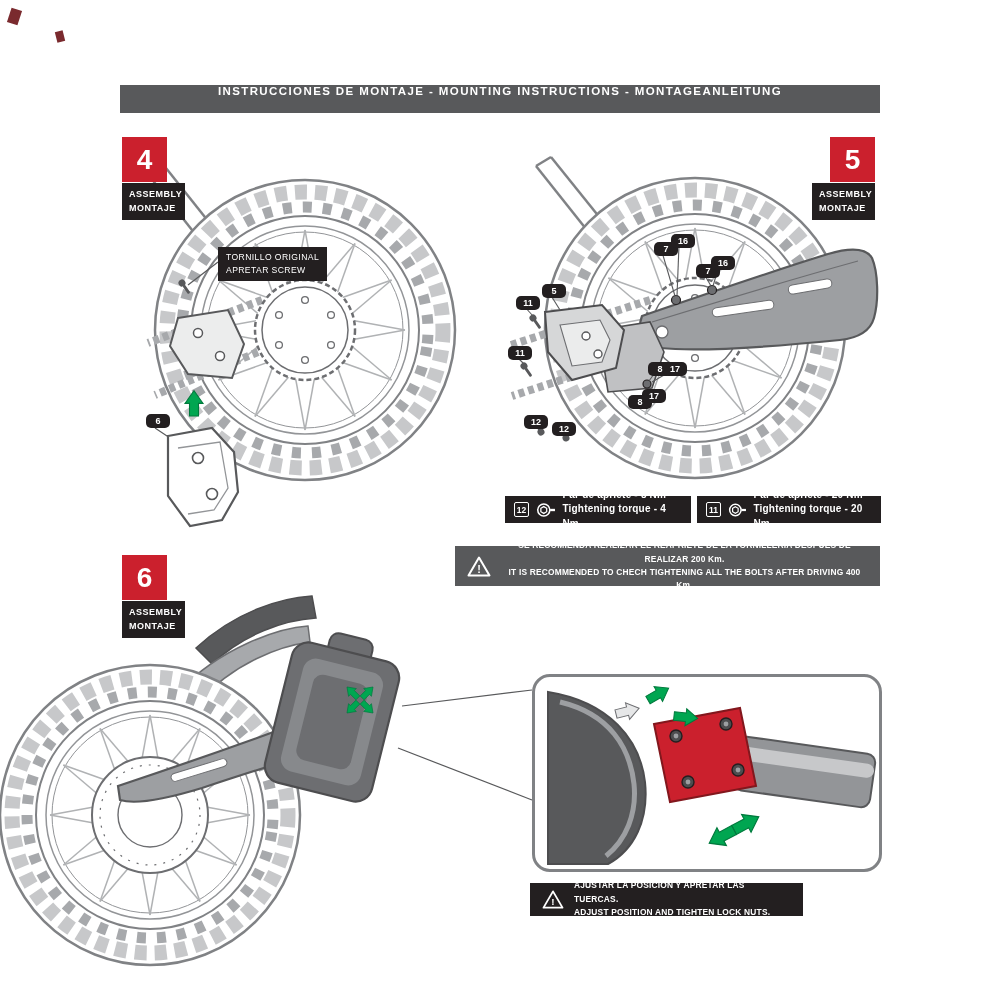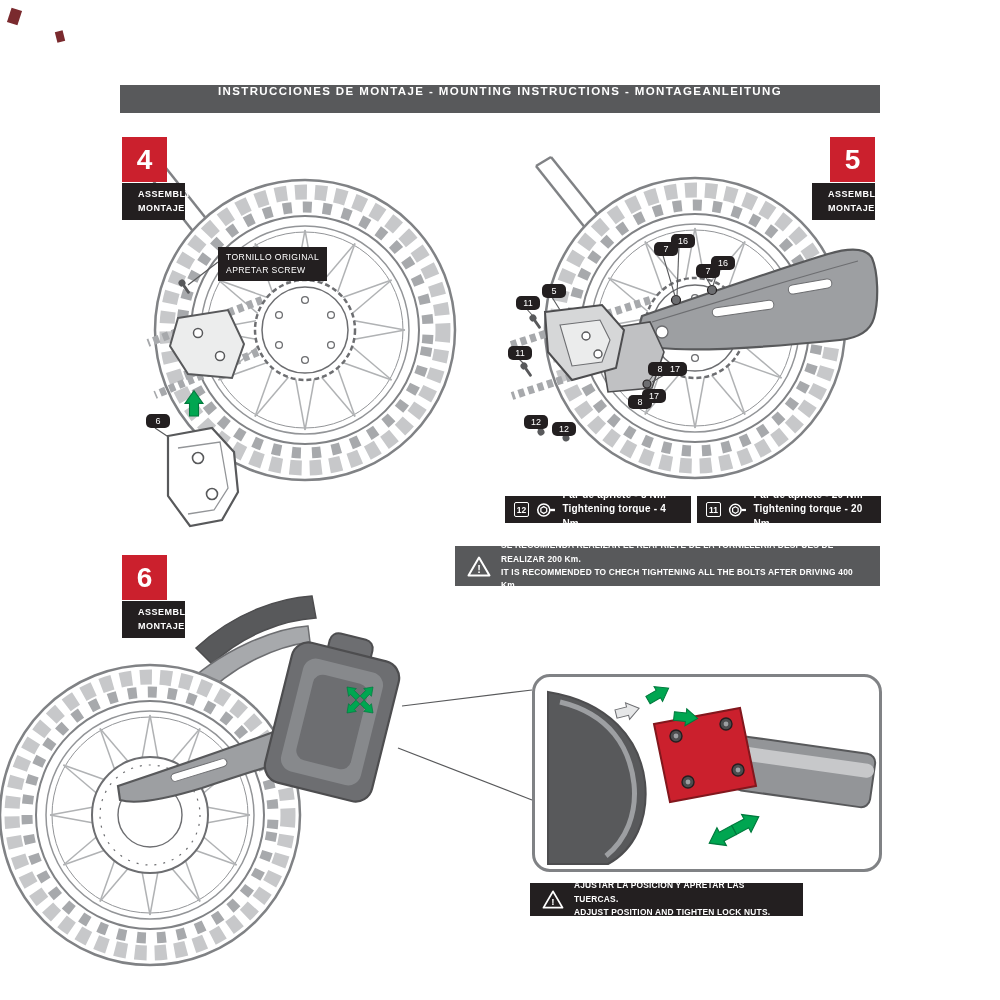--- a/index.html
+++ b/index.html
@@ -1,22 +1,22 @@
 <!DOCTYPE html>
 <html><head>
 <meta charset="utf-8">
 <style>
   *{margin:0;padding:0;box-sizing:border-box}
   html,body{background:#fff}
   .page{position:relative;width:1000px;height:1000px;background:#fff;font-family:"Liberation Sans",sans-serif;overflow:hidden}
   svg.canvas{position:absolute;left:0;top:0;z-index:1}
   .header-bar{left:120px;top:85px;width:760px;height:28px;background:#58595b;color:#fff;display:flex;align-items:flex-start;justify-content:center;font-size:11.5px;font-weight:bold;letter-spacing:1.4px;z-index:6;position:absolute}
   .stepnum{width:45px;height:45px;background:#cb202d;color:#fff;display:flex;align-items:center;justify-content:center;font-size:28px;font-weight:bold;z-index:6;position:absolute}
-  .steplabel{background:#231f20;color:#fff;font-size:9px;font-weight:bold;letter-spacing:.5px;line-height:1.6;padding:4px 16px;z-index:6;position:absolute;width:63px}
-  .badge{width:24px;height:14px;background:#231f20;color:#fff;font-size:9px;font-weight:normal;display:flex;align-items:center;justify-content:center;border-radius:5px;z-index:6;position:absolute}
+  .steplabel{background:#231f20;color:#fff;font-size:9px;font-weight:bold;letter-spacing:.5px;line-height:1.6;padding:4px 7px;z-index:6;position:absolute;width:63px}
+  .badge{width:24px;height:14px;background:#231f20;color:#fff;font-size:9px;font-weight:bold;display:flex;align-items:center;justify-content:center;border-radius:5px;z-index:6;position:absolute}
   .callout{background:#231f20;color:#fff;font-size:8.6px;font-weight:normal;letter-spacing:.4px;line-height:1.5;padding:4px 8px;z-index:6;position:absolute}
   .torque{background:#231f20;color:#fff;display:flex;align-items:center;gap:7px;padding:0 9px;height:27px;z-index:6;position:absolute}
   .tbadge{width:15px;height:15px;border:1.3px solid #fff;border-radius:2px;display:flex;align-items:center;justify-content:center;font-size:8.5px;font-weight:bold;flex:none}
   .ttext{font-size:10px;font-weight:bold;line-height:1.45;letter-spacing:.2px}
   .warn{color:#fff;display:flex;align-items:center;gap:10px;padding:0 12px;z-index:6;position:absolute}
   .warn.gray{background:#58595b}
   .warn.black{background:#231f20}
   .wtext{font-size:8.4px;font-weight:bold;line-height:1.6;letter-spacing:.2px}
   .detailbox{left:532px;top:674px;width:350px;height:198px;border:3px solid #808285;border-radius:18px;z-index:4;position:absolute}
   .mark{background:#7a2a2e;z-index:2;position:absolute}
@@ -297,21 +297,21 @@
       <div>Par de apriete - 20 Nm</div>
       <div>Tightening torque - 20 Nm</div>
     </div>
   </div>
 
   <div class="warn gray" style="left:455px;top:546px;width:425px;height:40px">
     <svg width="24" height="21" viewBox="0 0 24 21" style="flex:none">
       <path d="M12 1.5 L22.5 19.5 L1.5 19.5 Z" fill="none" stroke="#fff" stroke-width="2" stroke-linejoin="round"></path>
       <text x="12" y="17" text-anchor="middle" font-size="11" font-weight="bold" fill="#fff" font-family="Liberation Sans, sans-serif">!</text>
     </svg>
-    <div class="wtext" style="flex:1;">
+    <div class="wtext" style="flex:1;text-align:center">
       <div>SE RECOMIENDA REALIZAR EL REAPRIETE DE LA TORNILLERIA DESPUES DE REALIZAR 200 Km.</div>
       <div>IT IS RECOMMENDED TO CHECH TIGHTENING ALL THE BOLTS AFTER DRIVING 400 Km.</div>
     </div>
   </div>
 
   <div class="stepnum" style="left:122px;top:555px">
     <span>6</span>
   </div>
   <div class="steplabel" style="left:122px;top:601px">
     <div>ASSEMBLY</div>

